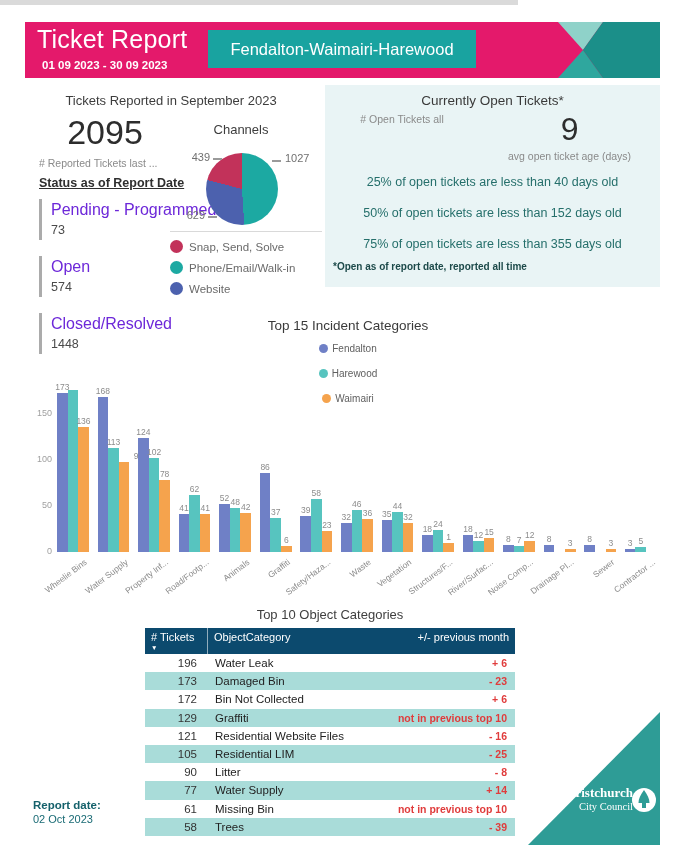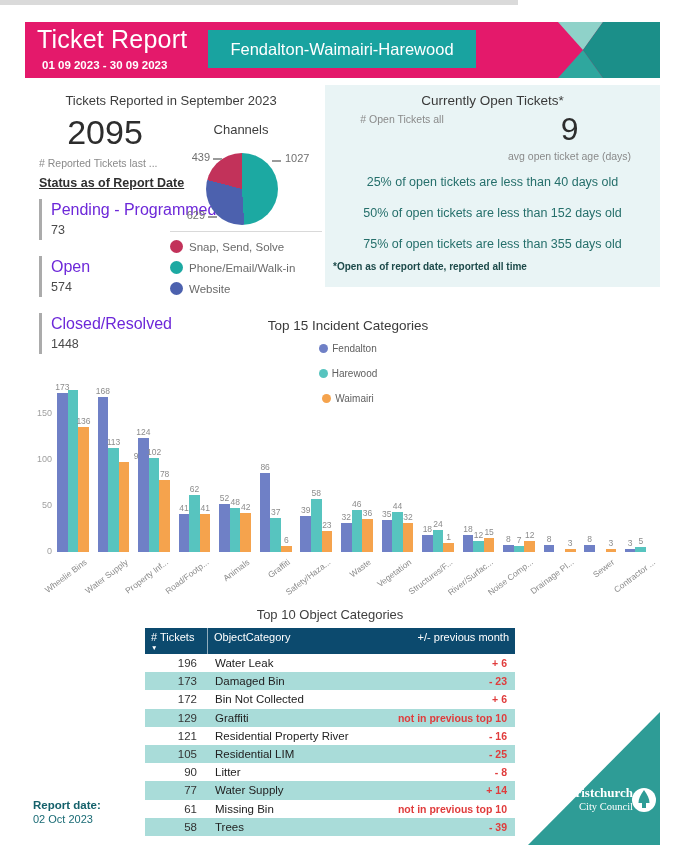--- a/index.html
+++ b/index.html
@@ -454,21 +454,21 @@
             <div class="td-name">Bin Not Collected</div>
             <div class="td-change">+ 6</div>
           </div>
           <div class="trow alt">
             <div class="td-num">129</div>
             <div class="td-name">Graffiti</div>
             <div class="td-change">not in previous top 10</div>
           </div>
           <div class="trow">
             <div class="td-num">121</div>
-            <div class="td-name">Residential Property River</div>
+            <div class="td-name">Residential Website Files</div>
             <div class="td-change">- 16</div>
           </div>
           <div class="trow alt">
             <div class="td-num">105</div>
             <div class="td-name">Residential LIM</div>
             <div class="td-change">- 25</div>
           </div>
           <div class="trow">
             <div class="td-num">90</div>
             <div class="td-name">Litter</div>

